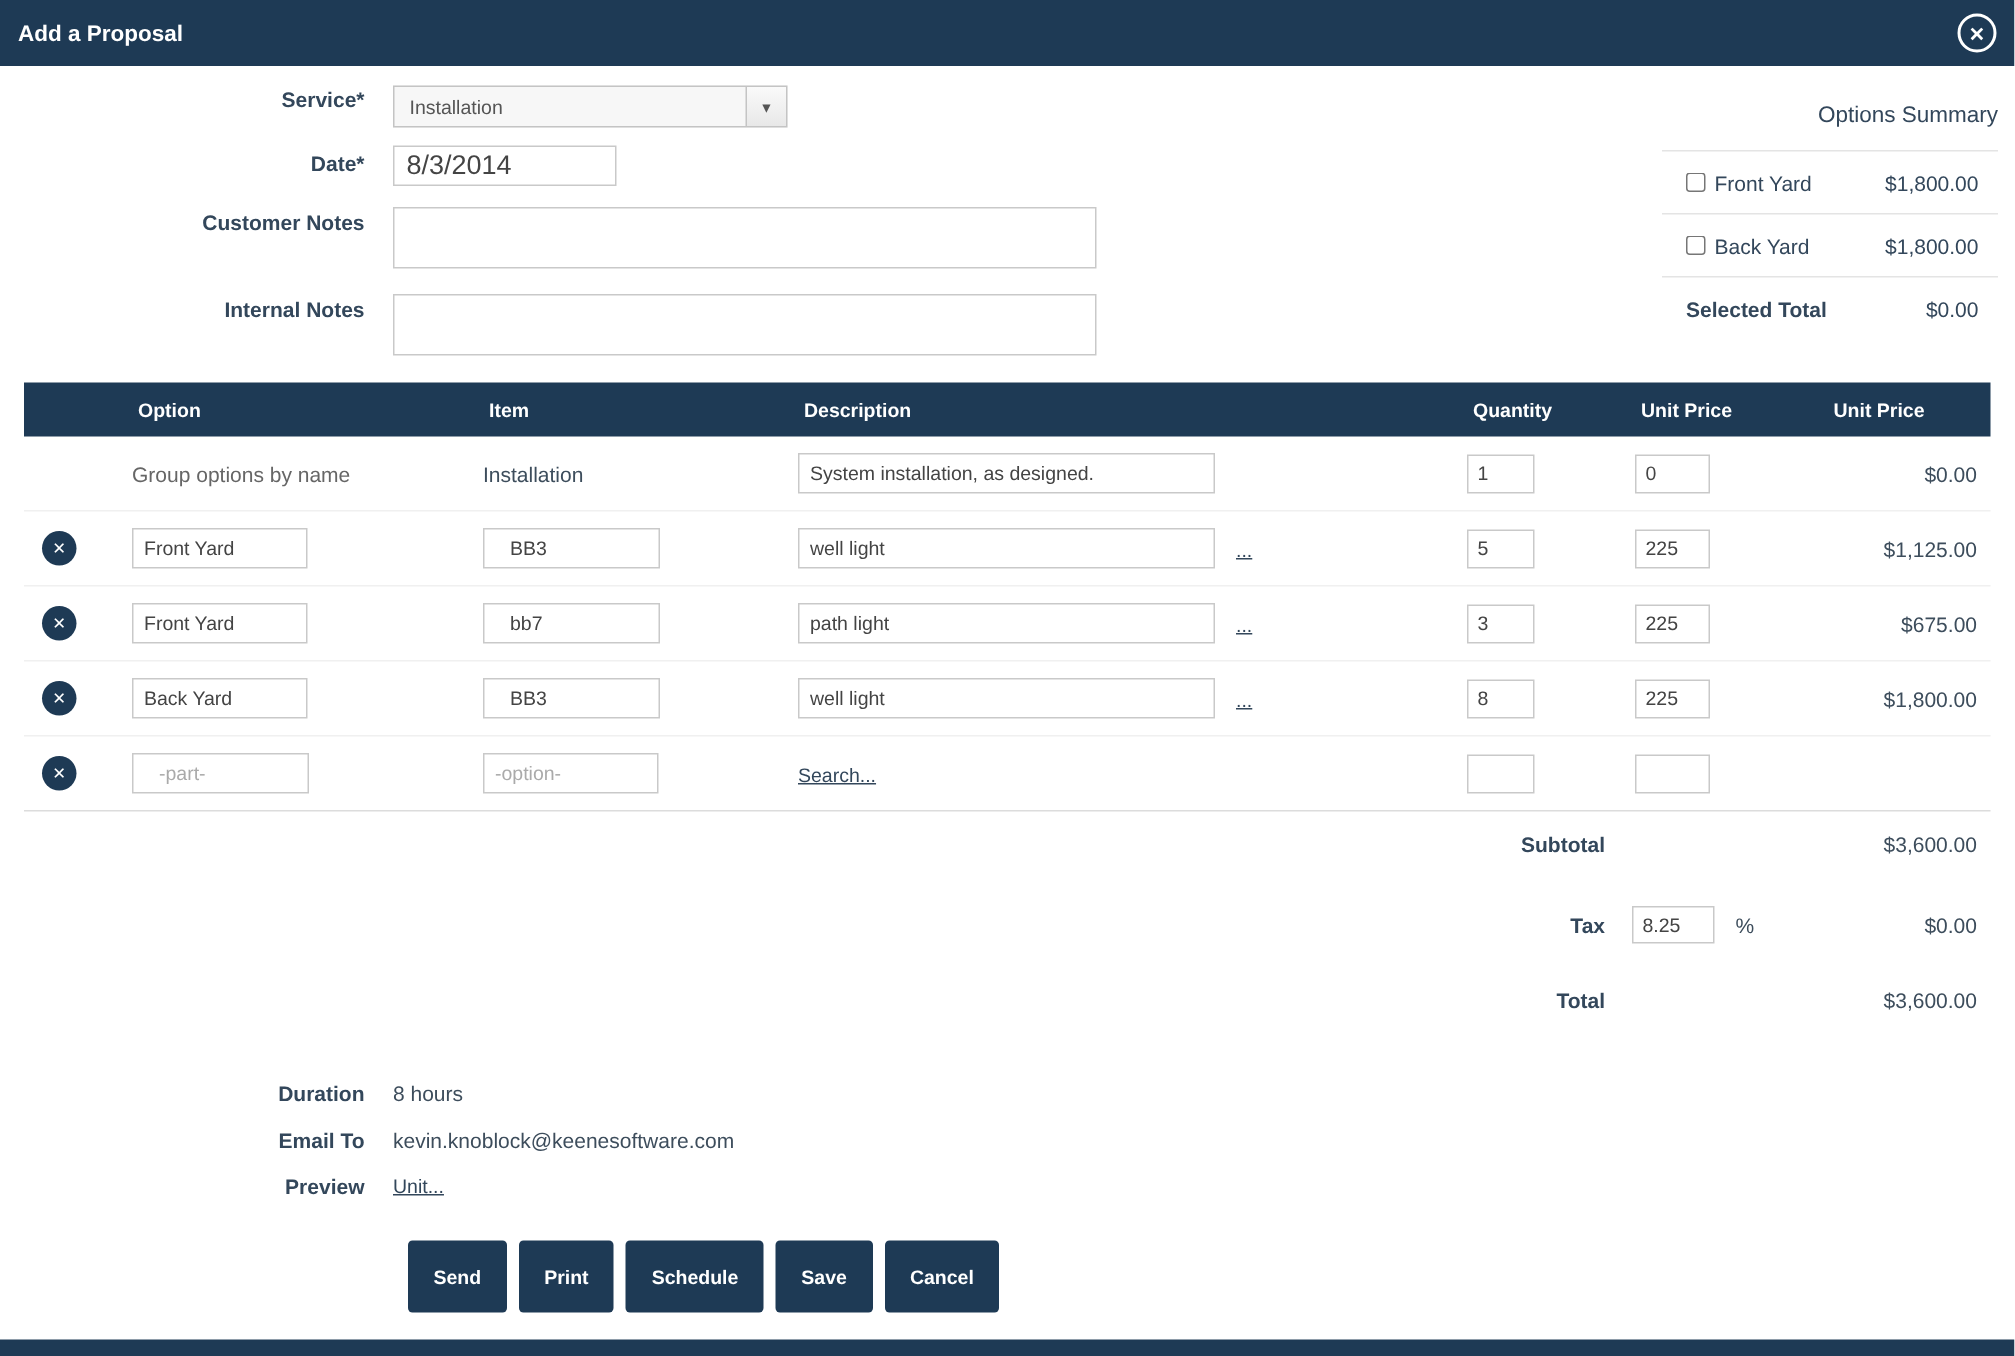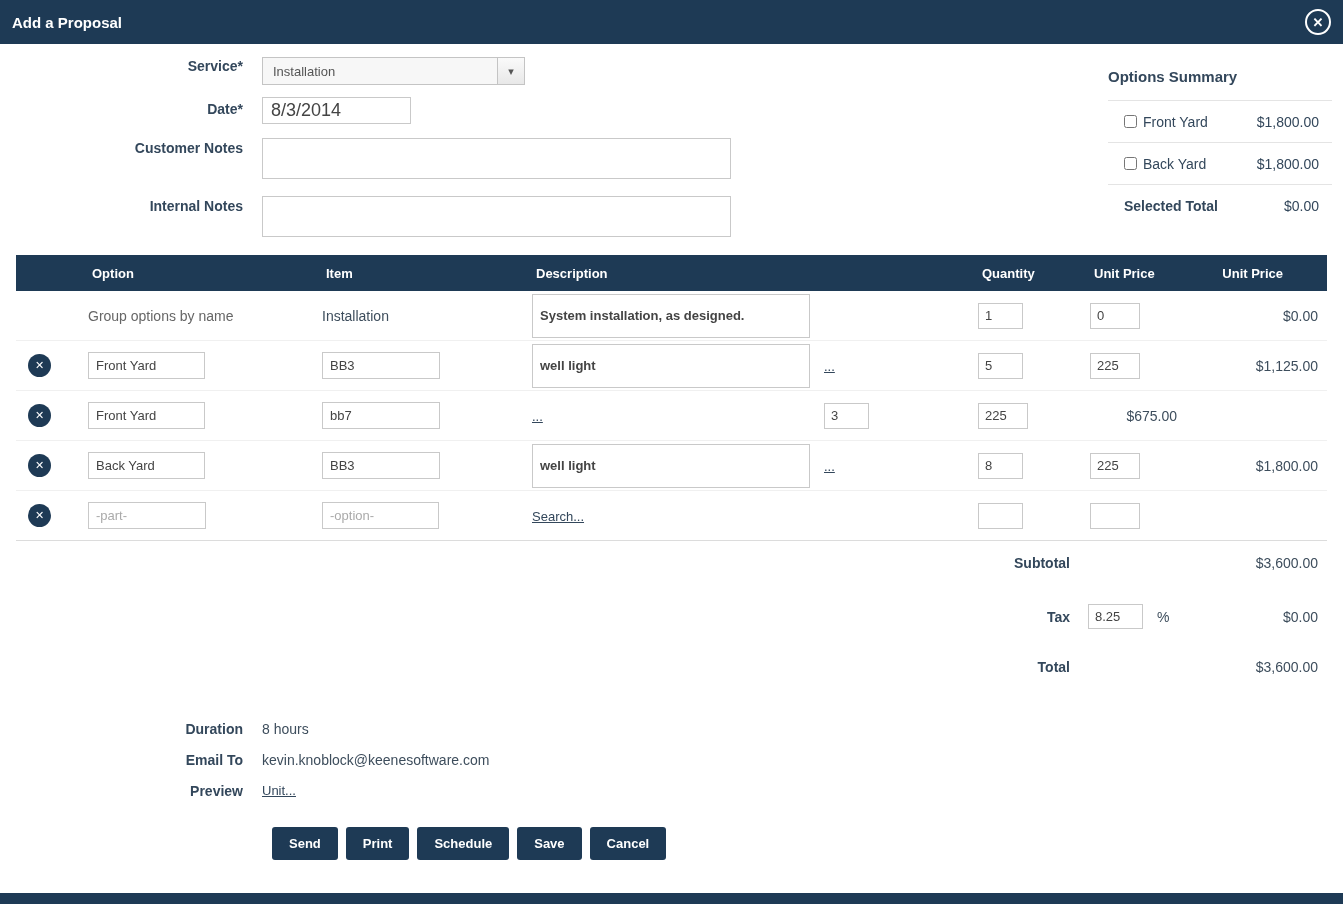--- a/index.html
+++ b/index.html
@@ -51,21 +51,21 @@
     font-family: inherit; font-size: 13px; color: #444;
     border: 1px solid #c9c9c9; outline: none;
   }
   .date-input { position: absolute; left: 262px; top: 97px; width: 149px; height: 27px; padding: 0 8px; font-size: 18px; }
   .notes-area { position: absolute; left: 262px; width: 469px; height: 41px; resize: none; padding: 4px 7px; }
   .customer-notes { top: 138px; }
   .internal-notes { top: 196px; }
 
   
   .options-summary { position: absolute; left: 1108px; top: 60px; width: 224px; }
-  .os-title { text-align: left; font-weight: bold; font-size: 15px; color: var(--label); height: 40px; padding-top: 8px; }
+  .os-title { text-align: right; font-weight: normal; font-size: 15px; color: var(--label); height: 40px; padding-top: 8px; }
   .os-row {
     border-top: 1px solid #e4e4e4; height: 42px;
     display: flex; align-items: center; padding: 0 13px 0 16px;
     font-size: 14px; color: var(--label);
   }
   .os-checkbox { width: 13px; height: 13px; margin-right: 6px; cursor: pointer; }
   .os-amount { margin-left: auto; }
   .os-total-row { justify-content: space-between; }
   .os-total-label { font-weight: bold; }
   .os-total-amount { margin-left: 34px; }
@@ -83,22 +83,22 @@
   .trow { height: 50px; border-bottom: 1px solid #f0f0f0; font-size: 14px; color: var(--value); }
   .trow:last-child { border-bottom: 1px solid #dcdcdc; }
   .cell-delete { display: flex; }
   .delete-icon {
     width: 23px; height: 23px; border-radius: 50%; background: var(--accent);
     color: #fff; display: flex; align-items: center; justify-content: center;
     font-size: 11px; margin-left: 12px; cursor: pointer;
   }
   .muted-text { color: #666; }
   .opt-input { width: 117px; height: 27px; padding: 0 7px; }
-  .item-input { width: 118px; height: 27px; padding: 0 7px; }
-  .desc-input { width: 278px; height: 44px; padding: 0 7px; font-weight: bold; }
+  .item-input { width: 118px; height: 27px; padding: 0 17px; }
+  .desc-input { width: 278px; height: 27px; padding: 0 7px; }
   .qty-input { width: 45px; height: 26px; padding: 0 6px; }
   .price-input { width: 50px; height: 26px; padding: 0 6px; }
   input::placeholder { color: #aaa; }
   .cell-total { text-align: right; padding-right: 9px; }
   .link { color: var(--label); text-decoration: underline; font-size: 13px; cursor: pointer; }
 
   
   .totals-row {
     position: absolute; left: 700px; width: 618px;
     display: flex; align-items: center; font-size: 14px; color: var(--value);
@@ -111,21 +111,21 @@
   
   .detail-row { position: absolute; left: 0; display: flex; font-size: 14px; color: var(--value); }
   .detail-label { width: 243px; text-align: right; font-weight: bold; color: var(--label); }
   .detail-value { margin-left: 19px; }
 
   
   .actions { position: absolute; left: 272px; top: 827px; display: flex; gap: 8px; }
   .action-btn {
     background: var(--accent); color: #fff; font-family: inherit;
     font-size: 13px; font-weight: bold; border: none; border-radius: 3px;
-    height: 33px; padding: 0 17px; cursor: pointer;
+    height: 48px; padding: 0 17px; cursor: pointer;
   }
 
   .bottom-bar { position: absolute; left: 0; right: 0; bottom: 0; height: 11px; background: var(--accent); }
 </style>
 </head>
 <body>
 
 <div class="modal-header">
   <span class="modal-title">Add a Proposal</span>
   <span class="close-btn">✕</span>
@@ -199,20 +199,21 @@
     <div><input class="price-input" type="text" value="225" style=""></div>
     <div class="cell-total">$1,125.00</div>
   </div>
 
   <div class="trow">
     <div class="cell-delete">
         <span class="delete-icon">✕</span>
       </div>
     <div><input class="opt-input" type="text" value="Front Yard" style=""></div>
     <div><input class="item-input" type="text" value="bb7" style=""></div>
+    <div><input class="desc-input" type="text" value="path light" style=""></div>
     <div><span class="link">...</span></div>
     <div><input class="qty-input" type="text" value="3" style=""></div>
     <div><input class="price-input" type="text" value="225" style=""></div>
     <div class="cell-total">$675.00</div>
   </div>
 
   <div class="trow">
     <div class="cell-delete">
         <span class="delete-icon">✕</span>
       </div>

